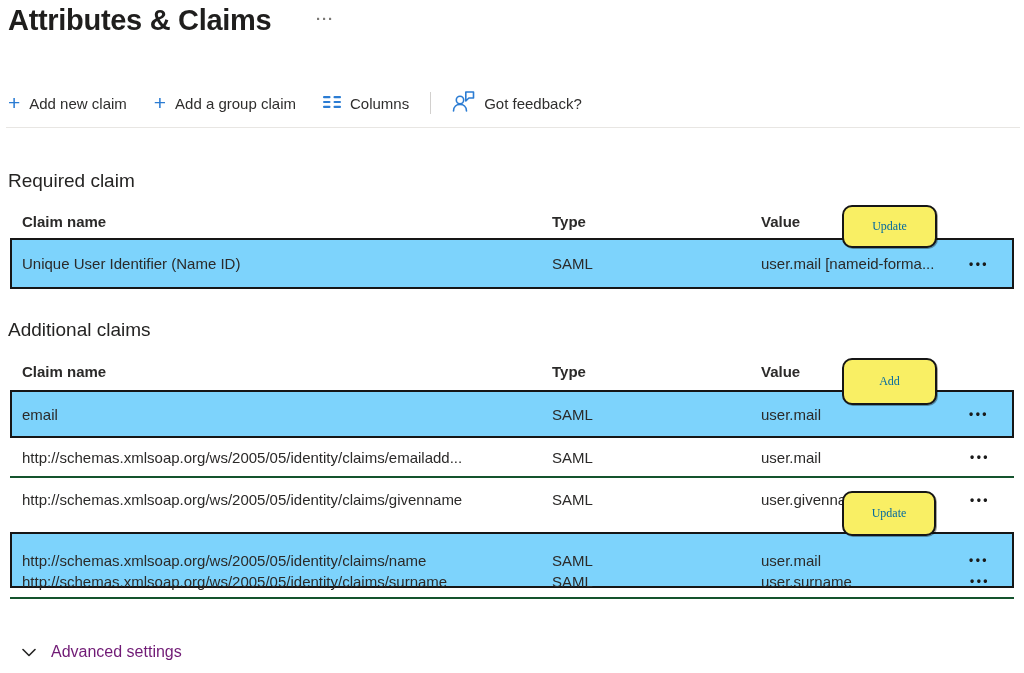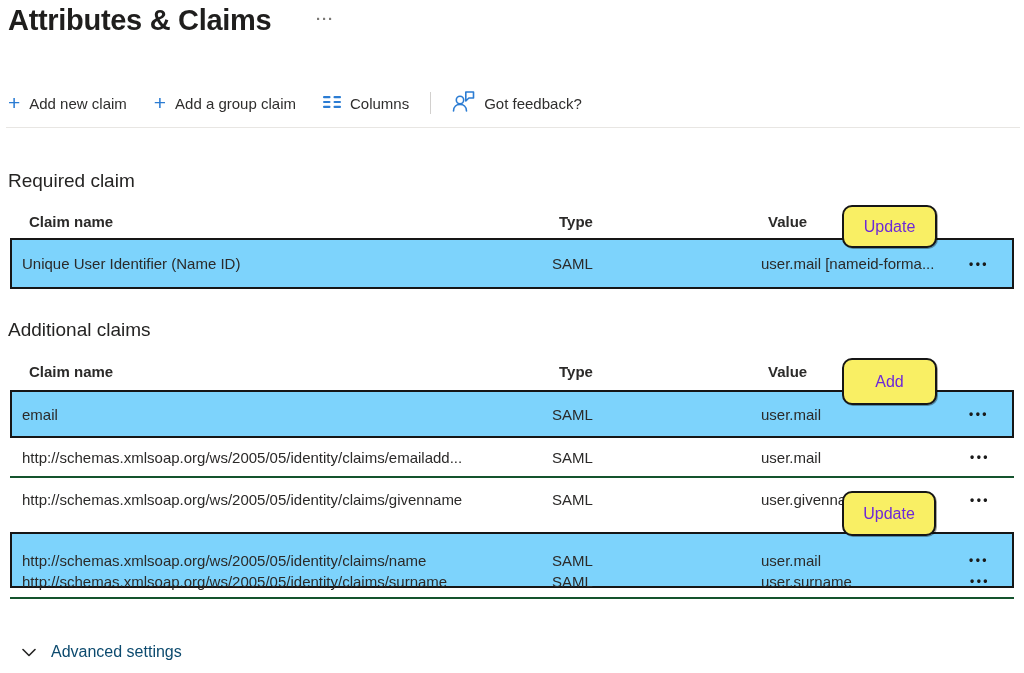--- a/index.html
+++ b/index.html
@@ -38,45 +38,45 @@
   .heading-required { top: 170px; }
   .heading-additional { top: 319px; }
 
   
   .thead, .trow {
     position: absolute; left: 10px; width: 1004px;
     display: grid; grid-template-columns: 530px 209px 185px 1fr;
     align-items: center;
   }
   .thead { padding-left: 12px; height: 30px; }
-  .th { font-size: 15px; font-weight: 700; color: #2b2a29; margin-left: 7px; }
+  .th { font-size: 15px; font-weight: 700; color: #2b2a29; }
   .trow { padding-left: 12px; font-size: 15px; color: #2b2a29; }
   .trow.boxed { border: 2px solid #161616; padding-left: 10px; background: #7dd3fc; }
   .trow.hairline { border-bottom: 2px solid #14532d; }
   .td { overflow: hidden; white-space: nowrap; }
   .row-menu {
     background: none; border: none; cursor: pointer; justify-self: center;
     font-size: 12px; font-weight: 700; letter-spacing: 2.5px; color: #1a1a1a; line-height: 1;
     padding: 4px 2px;
   }
 
   
   .badge {
     position: absolute; z-index: 10;
     background: #f9ef64; border: 2.5px solid #161616; border-radius: 10px;
     display: flex; align-items: center; justify-content: center;
-    font-size: 16px; color: #6d28d9; box-shadow: 1px 1px 0 rgba(0,0,0,0.35);
+    font-size: 12px; color: #0369a1; box-shadow: 1px 1px 0 rgba(0,0,0,0.35); font-family: Liberation Serif, serif;
   }
 
   
   .advanced {
     position: absolute; left: 22px; top: 643px;
     display: flex; align-items: flex-end; gap: 15px;
     background: none; border: none; cursor: pointer;
-    font-family: inherit; font-size: 16px; color: #0c4a6e;
+    font-family: inherit; font-size: 16px; color: #701a75;
   }
 
   .icon-svg { display: block; }
 </style>
 </head>
 <body>
 
 <div class="page">
 
   <h1 class="page-title">Attributes &amp; Claims</h1>

